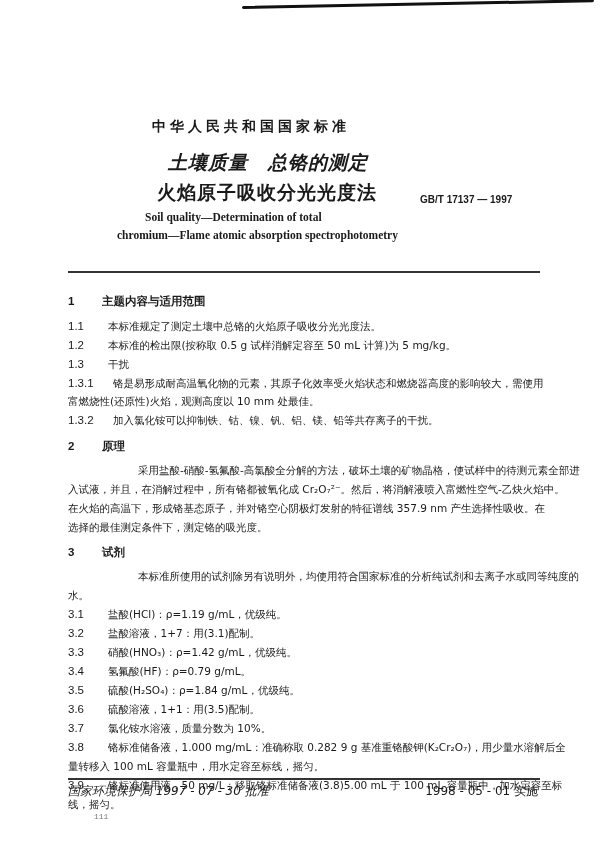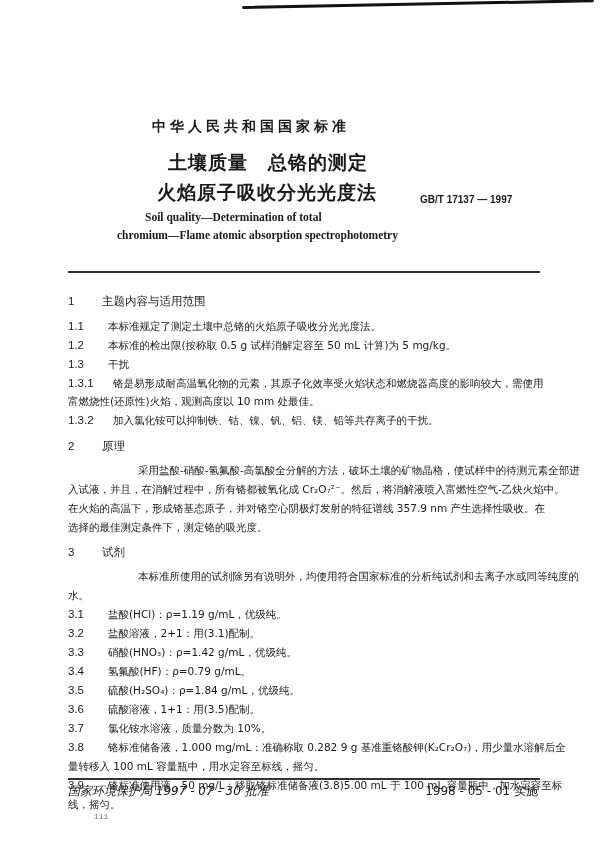--- a/index.html
+++ b/index.html
@@ -4,29 +4,29 @@
 <style>
   html, body { margin: 0; padding: 0; background: #ffffff; }
   body { width: 600px; height: 843px; position: relative; overflow: hidden;
          font-family: "DejaVu Serif", "Liberation Serif", serif; color: #1a1a1a; }
   .abs { position: absolute; }
   .scan-line { position: absolute; left: 242px; top: 6px; width: 352px; height: 3px;
                background: #111; transform: rotate(-1.1deg); transform-origin: left center; border-radius: 2px; }
   .std-header { left: 0; width: 600px; top: 118px; text-align: left; padding-left: 152px;
                 font-family: "DejaVu Sans", sans-serif; font-weight: bold; font-size: 14px; letter-spacing: 4px; }
   .title-cn { font-family: "DejaVu Sans", sans-serif; font-weight: bold; font-size: 19px; letter-spacing: 1px; }
-  .title1 { left: 168px; top: 150px; }
+  .title1 { left: 168px; top: 150px; font-style: italic; }
   .title2 { left: 157px; top: 180px; }
   .std-no { left: 420px; top: 194px; font-family: "Liberation Sans", sans-serif; font-size: 10px; font-weight: bold; }
   .title-en { font-family: "Liberation Serif", serif; font-weight: bold; font-size: 11.5px; }
   .en1 { left: 145px; top: 211px; }
   .en2 { left: 117px; top: 229px; }
   .rule { position: absolute; left: 68px; width: 472px; height: 1.5px; background: #333; }
   .body-text { font-family: "DejaVu Sans", sans-serif; font-size: 10.5px; line-height: 19px; }
-  .sec-head { font-family: "DejaVu Sans", sans-serif; font-weight: normal; font-size: 11.5px; }
+  .sec-head { font-family: "DejaVu Sans", sans-serif; font-weight: bold; font-size: 11.5px; }
   .line { position: absolute; left: 68px; width: 470px; white-space: nowrap; }
   .num { display: inline-block; font-family: "Liberation Sans", sans-serif; font-size: 11.5px; }
   .n1 { width: 34px; }
   .n2 { width: 40px; }
   .n3 { width: 45px; }
   .indent { left: 100px; margin-left: 38px; }
   .footer-left, .footer-right { font-family: "DejaVu Sans", sans-serif; font-size: 12px; top: 783px; }
   .footer-left { left: 68px; font-style: italic; }
   .footer-right { right: 62px; }
   .page-num { left: 88px; top: 812px; font-size: 8px; color: #777; font-family: "Liberation Mono", monospace; margin-left: 6px; }
@@ -78,21 +78,21 @@
   <div class="line sec-head" style="top:543px">
     <span class="num n1">3</span><span>试剂</span>
   </div>
   <div class="line indent" style="top:567px">本标准所使用的试剂除另有说明外，均使用符合国家标准的分析纯试剂和去离子水或同等纯度的</div>
   <div class="line" style="top:586px">水。</div>
 
   <div class="line" style="top:605px">
     <span class="num n2">3.1</span><span>盐酸(HCl)：ρ=1.19 g/mL，优级纯。</span>
   </div>
   <div class="line" style="top:624px">
-    <span class="num n2">3.2</span><span>盐酸溶液，2+1：用(3.1)配制。</span>
+    <span class="num n2">3.2</span><span>盐酸溶液，1+7：用(3.1)配制。</span>
   </div>
   <div class="line" style="top:643px">
     <span class="num n2">3.3</span><span>硝酸(HNO₃)：ρ=1.42 g/mL，优级纯。</span>
   </div>
   <div class="line" style="top:662px">
     <span class="num n2">3.4</span><span>氢氟酸(HF)：ρ=0.79 g/mL。</span>
   </div>
   <div class="line" style="top:681px">
     <span class="num n2">3.5</span><span>硫酸(H₂SO₄)：ρ=1.84 g/mL，优级纯。</span>
   </div>

